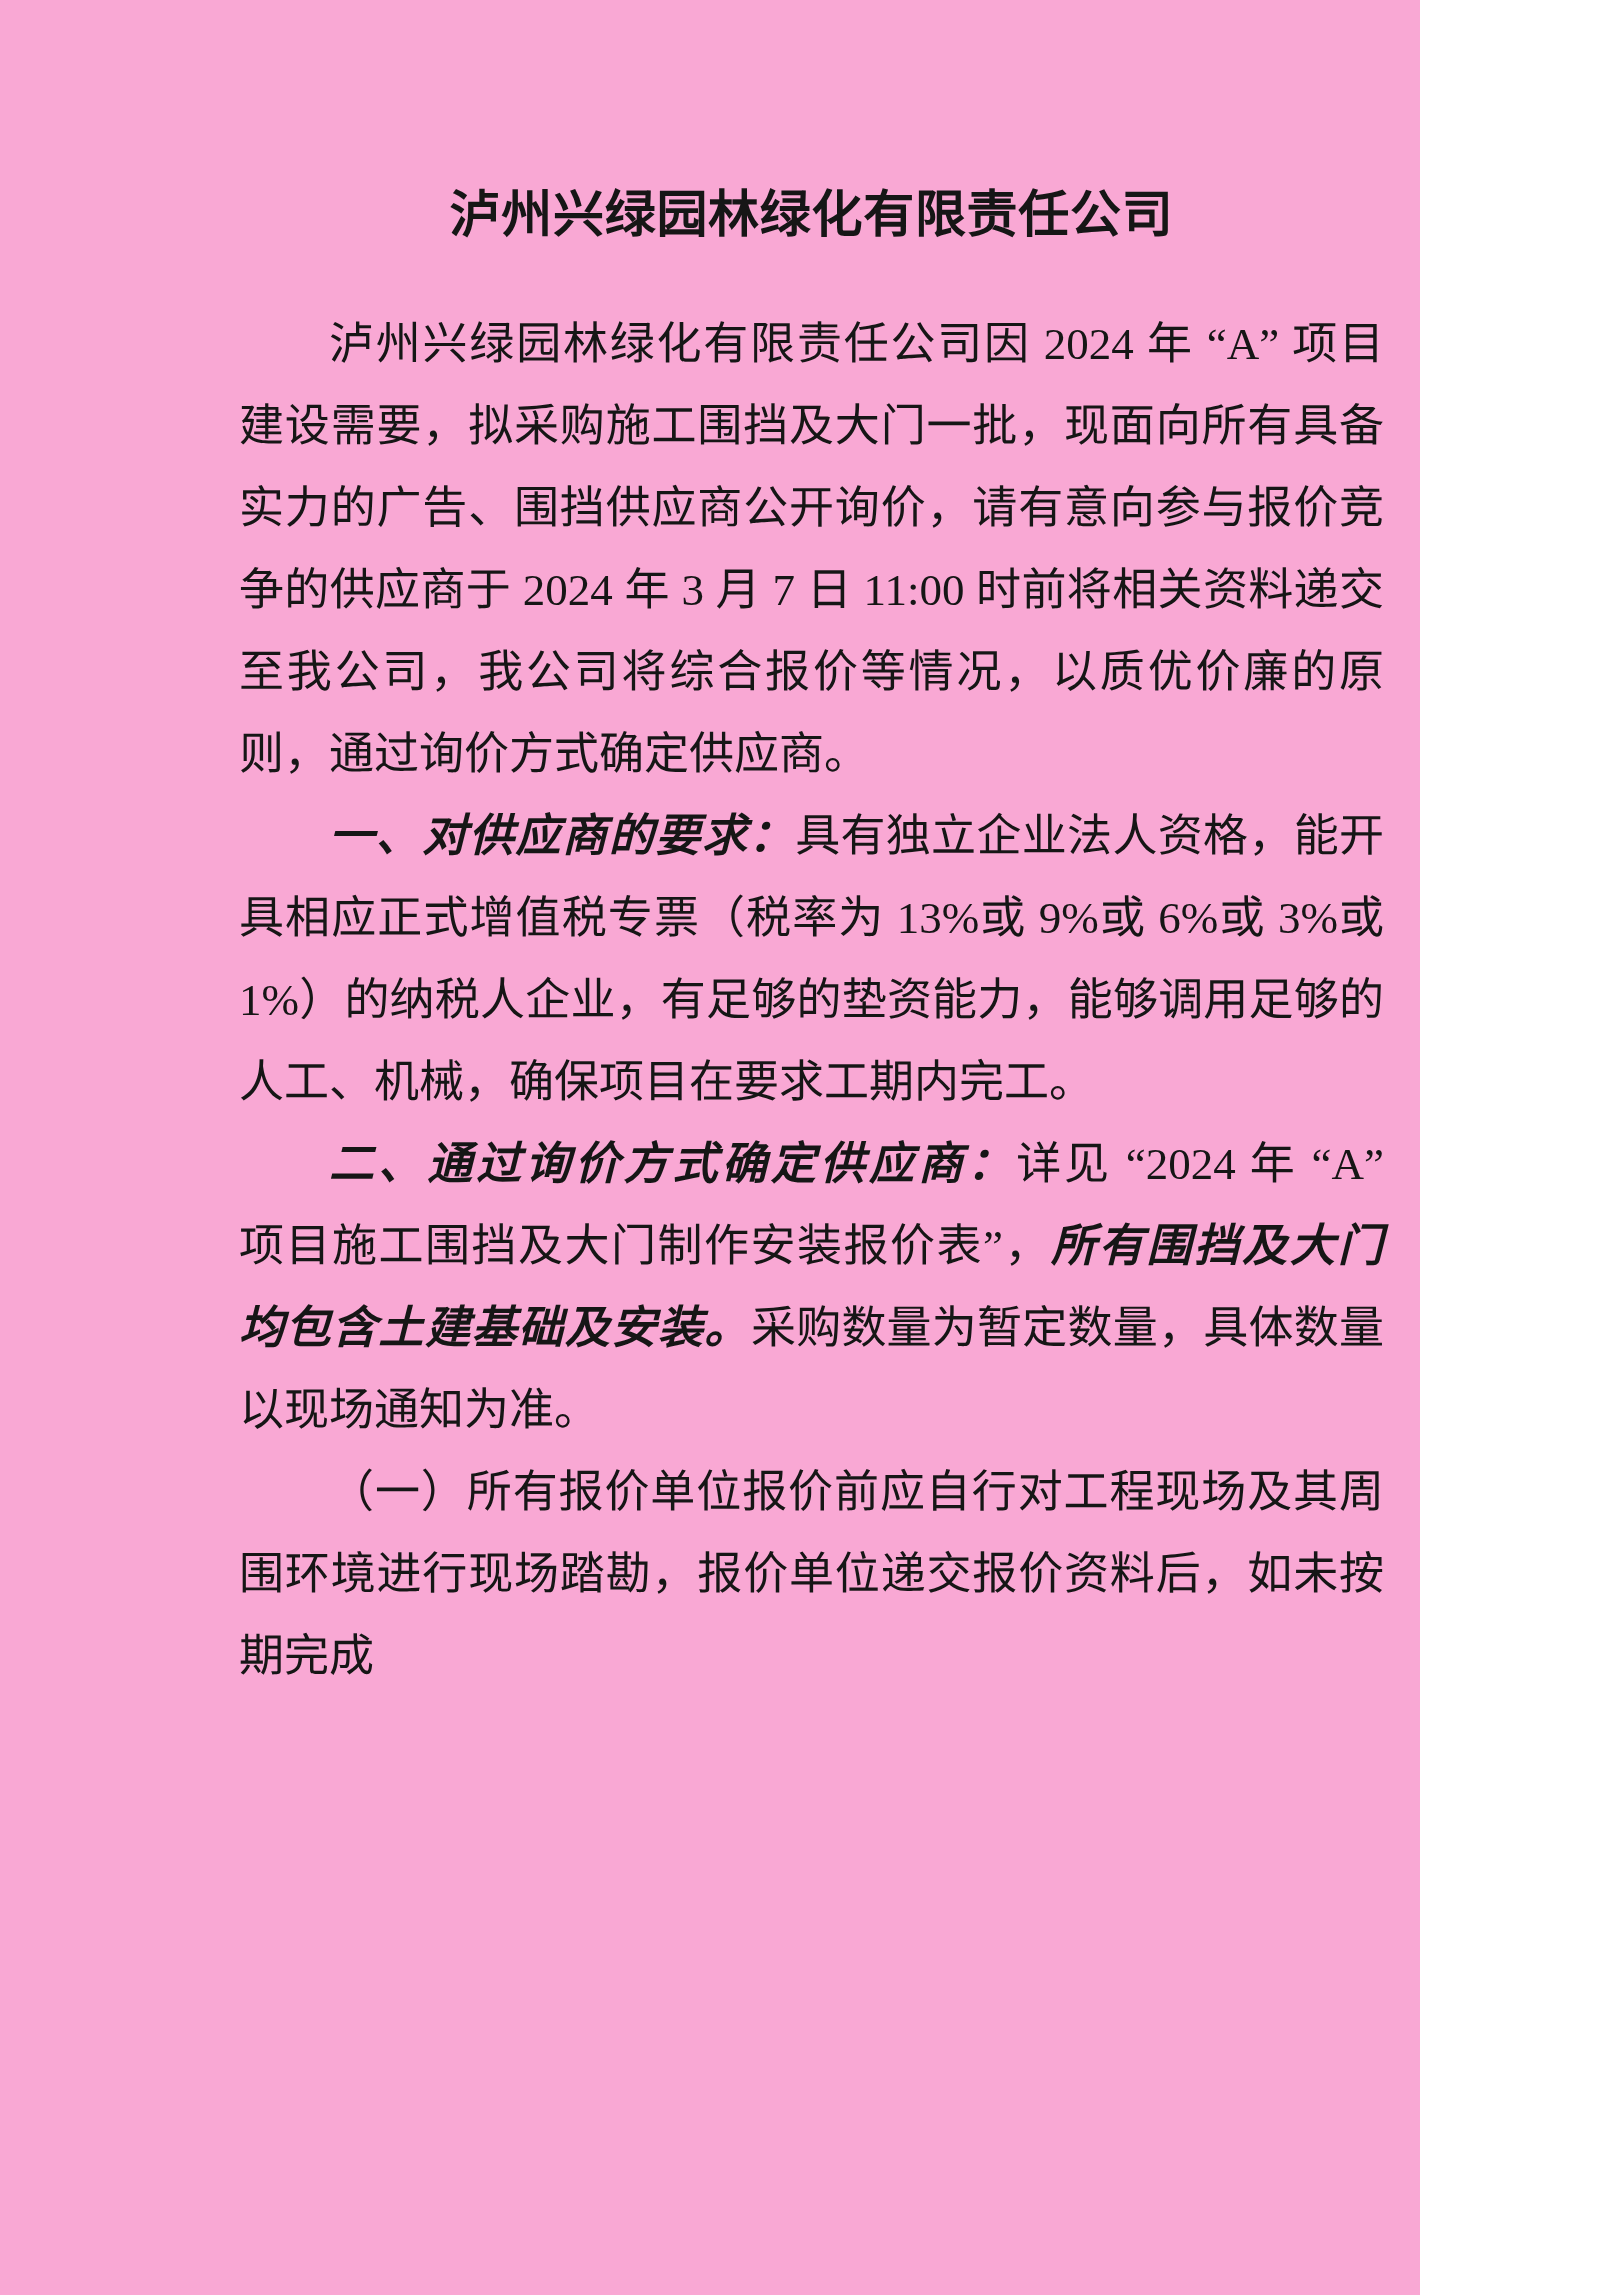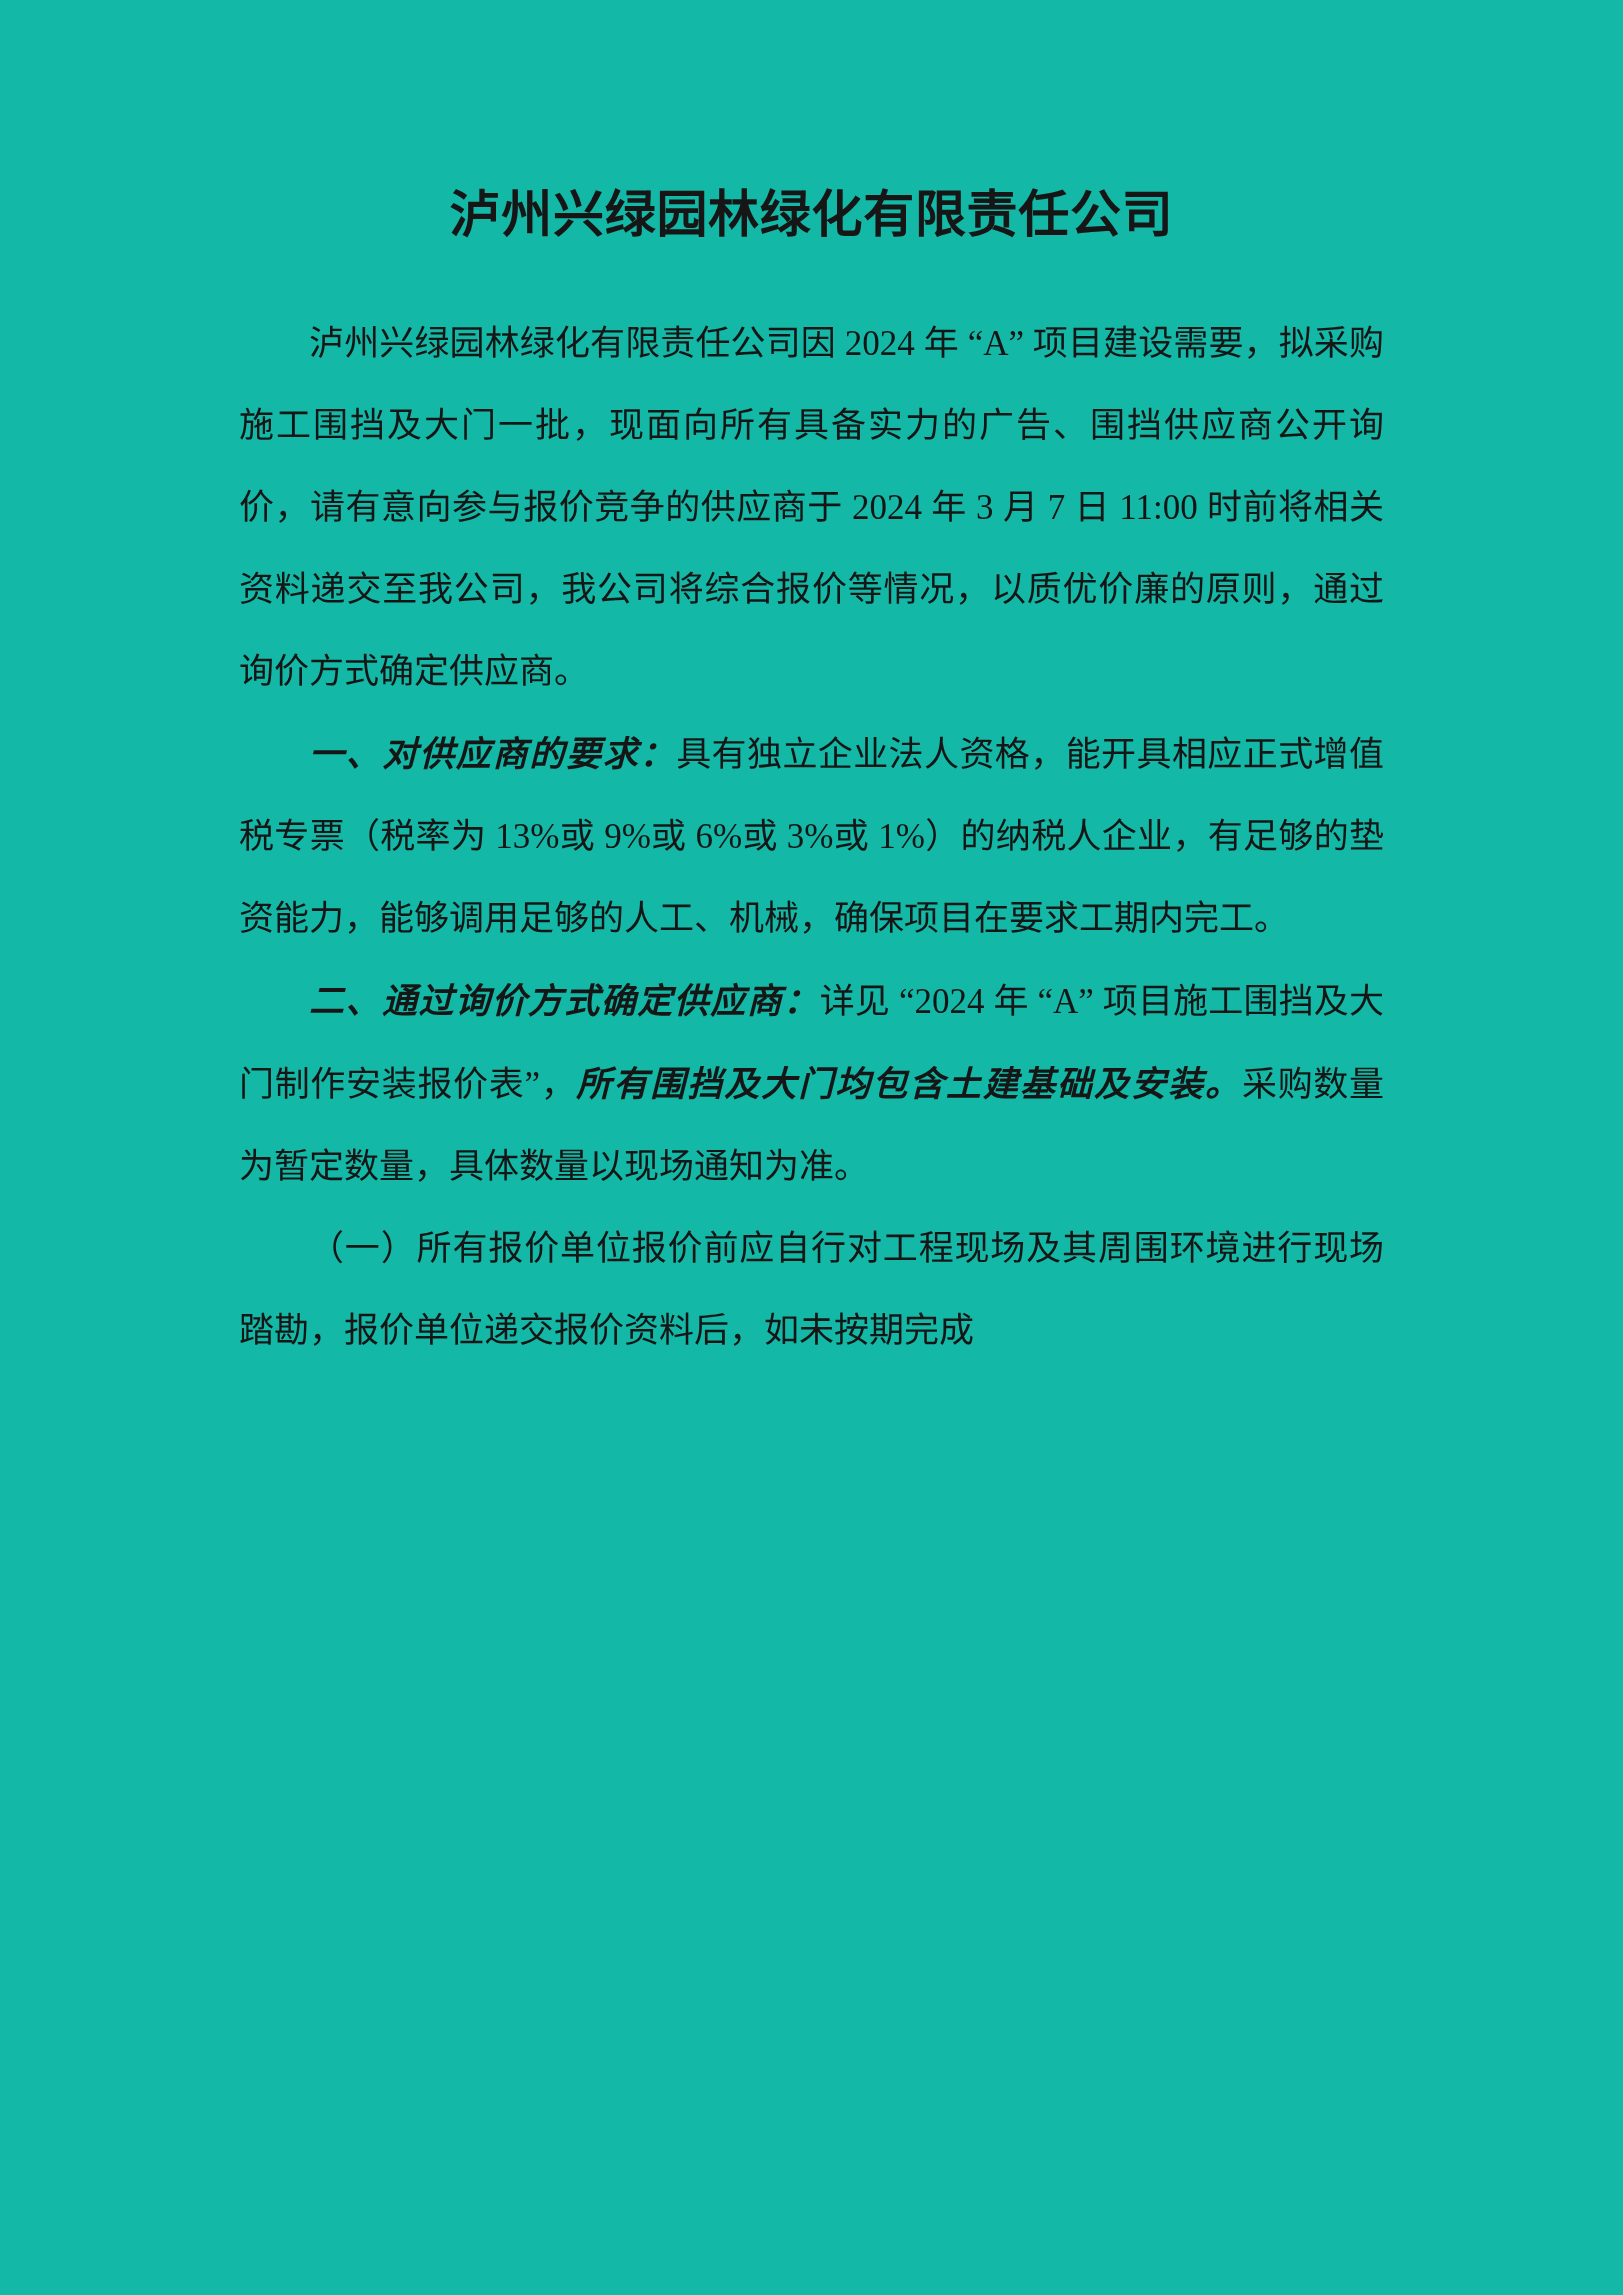--- a/index.html
+++ b/index.html
@@ -3,23 +3,23 @@
 <meta charset="utf-8">
 <title>询价公告</title>
 <style>
   html, body {
     margin: 0;
     padding: 0;
     background: #ffffff;
   }
   .page {
     position: relative;
-    width: 1623px;
+    width: 1420px;
     height: 2295px;
-    background: #14b8a6;
+    background: #f9a8d4;
     overflow: hidden;
     font-family: "Liberation Serif", "DejaVu Serif", serif;
     color: #161616;
   }
   .content {
     position: absolute;
     left: 239px;
     top: 0;
     width: 1145px;
   }
@@ -29,21 +29,21 @@
   .title-line {
     font-size: 51px;
     line-height: 98px;
     font-weight: 700;
     text-align: center;
     white-space: nowrap;
     letter-spacing: 0.7px;
   }
   .body-text {
     margin-top: 39px;
-    font-size: 35px;
+    font-size: 45px;
     line-height: 82px;
     text-align: justify;
   }
   .body-text p {
     margin: 0;
     padding: 0;
     text-indent: 2em;
   }
   .run {
     font-weight: 400;

